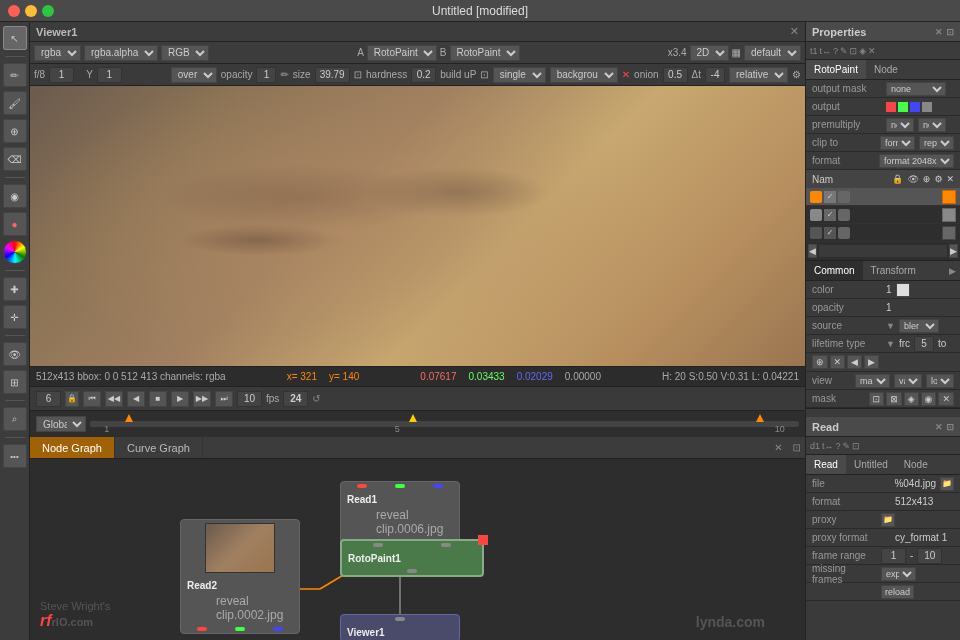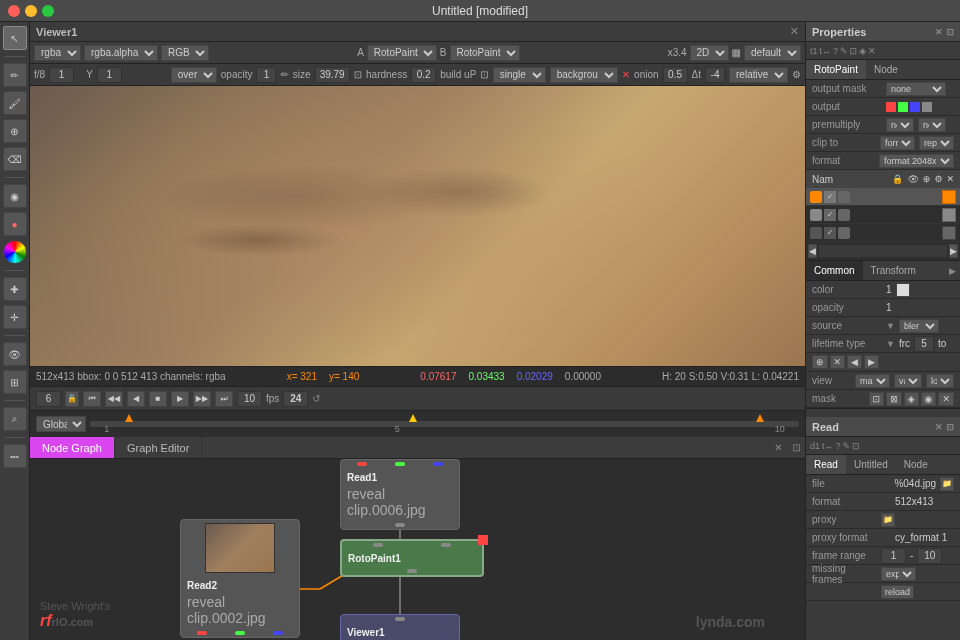--- a/index.html
+++ b/index.html
@@ -234,40 +234,40 @@
       height: 100%;
       padding: 0 12px;
       display: flex;
       align-items: center;
       cursor: pointer;
       font-size: 11px;
       color: #bbb;
       border-right: 1px solid #333;
     }
     .ng-tab.active {
-      background: #d946ef;
+      background: #a16207;
       color: #fff;
     }
 
     .node-graph-canvas {
       width: 100%;
       height: calc(100% - 22px);
       background: #2d2d2d;
       position: relative;
       overflow: hidden;
     }
 
     
     .node {
       position: absolute;
       border-radius: 4px;
       cursor: pointer;
     }
     .node-read1 {
-      left: 310px; top: 0;
+      left: 310px; top: 22px;
       width: 120px;
       background: #555;
       border: 1px solid #666;
     }
     .node-read2 {
       left: 150px; top: 60px;
       width: 115px;
       background: #555;
       border: 1px solid #666;
     }
@@ -287,23 +287,24 @@
     .node-title {
       height: 18px;
       display: flex;
       align-items: center;
       padding: 0 6px;
       font-size: 10px;
       color: #eee;
       font-weight: bold;
     }
     .node-subtitle {
-      font-size: 14px;
+      font-size: 12px;
       color: #aaa;
       padding: 0 6px 3px;
+      margin-left: 29px;
     }
     .node-thumb {
       width: 80px; height: 50px;
       background: linear-gradient(135deg, #6b5a4e 0%, #a08060 50%, #9a7550 100%);
       margin: 3px auto;
       border: 1px solid #333;
     }
     .node-connectors {
       display: flex;
       justify-content: space-around;
@@ -699,21 +700,21 @@
           <span style="position:absolute; left:43%; bottom:0; font-size:9px; color:#888;">5</span>
           <span style="position:absolute; left:2%; bottom:0; font-size:9px; color:#888;">1</span>
           <span style="position:absolute; right:2%; bottom:0; font-size:9px; color:#888;">10</span>
         </div>
       </div>
     </div>
 
     <div class="node-graph-area">
       <div class="node-graph-tabs">
         <div class="ng-tab active">Node Graph</div>
-        <div class="ng-tab">Graph Editor</div>
+        <div class="ng-tab">Curve Graph</div>
         <span style="margin-left:auto; color:#888; font-size:10px; padding:0 6px; cursor:pointer;">✕</span>
         <span style="color:#888; font-size:10px; padding:0 4px; cursor:pointer;">⊡</span>
       </div>
       <div class="node-graph-canvas">
 
         <svg class="connector-svg">
 
           <line x1="370" y1="48" x2="370" y2="82" stroke="#888" stroke-width="1.5"></line>
 
           <line x1="207" y1="130" x2="290" y2="130" stroke="#ff8800" stroke-width="1.5"></line>

